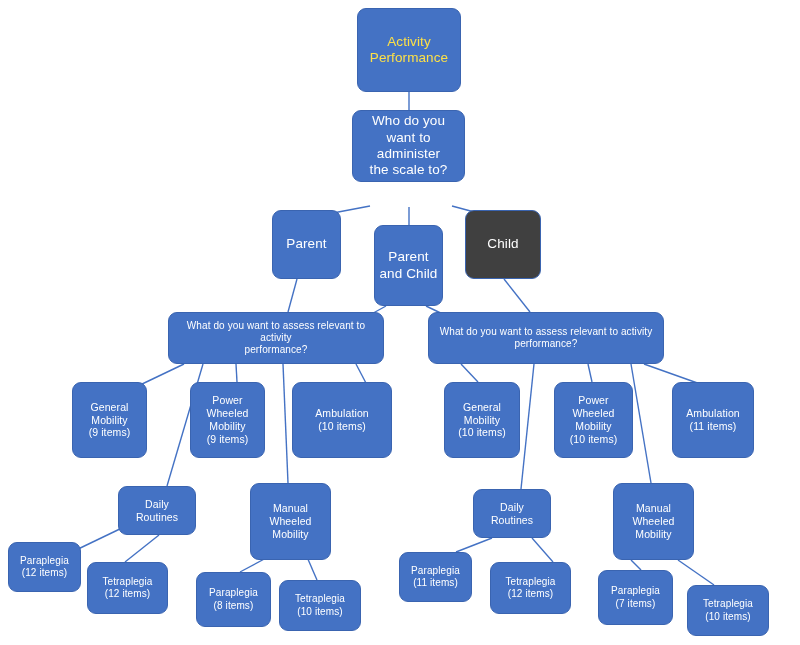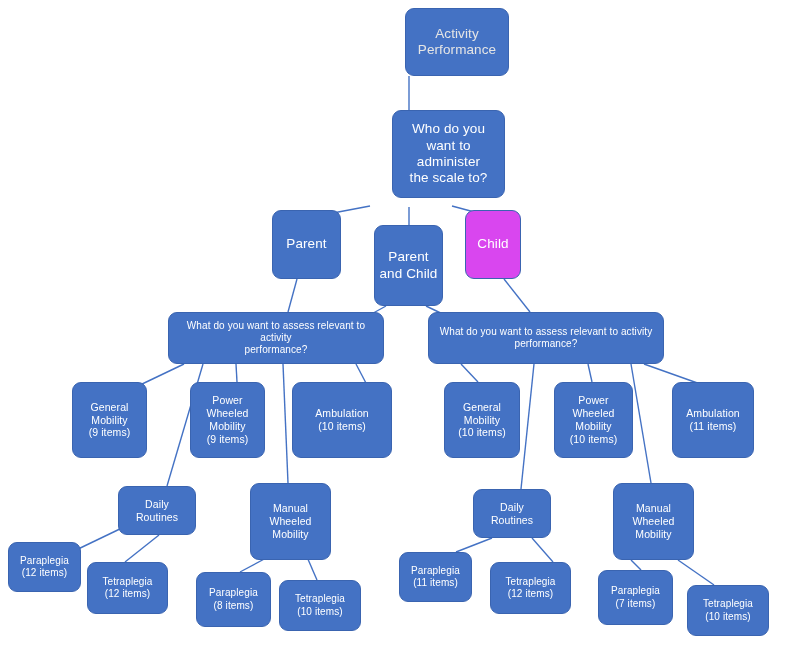--- a/index.html
+++ b/index.html
@@ -76,30 +76,30 @@
       <line x1="644" y1="364" x2="703" y2="385" stroke="#4472C4" stroke-width="1.4"></line>
       <line x1="534" y1="364" x2="521" y2="489" stroke="#4472C4" stroke-width="1.4"></line>
       <line x1="631" y1="364" x2="651" y2="483" stroke="#4472C4" stroke-width="1.4"></line>
       <line x1="492" y1="538" x2="456" y2="552" stroke="#4472C4" stroke-width="1.4"></line>
       <line x1="532" y1="538" x2="553" y2="562" stroke="#4472C4" stroke-width="1.4"></line>
       <line x1="631" y1="560" x2="641" y2="570" stroke="#4472C4" stroke-width="1.4"></line>
       <line x1="678" y1="560" x2="714" y2="585" stroke="#4472C4" stroke-width="1.4"></line>
     </svg>
 
   <div id="node-layer">
-      <div class="node lg" style="left: 357px; top: 8px; width: 104px; height: 68px; background: rgb(68, 114, 196); border-color: rgb(58, 100, 176); color: #e5e5e5; margin-left: 48px;"><span>Activity
+      <div class="node lg" style="left: 357px; top: 8px; width: 104px; height: 84px; background: rgb(68, 114, 196); border-color: rgb(58, 100, 176); color: #fde047;"><span>Activity
 Performance</span></div>
-      <div class="node lg" style="left: 352px; top: 110px; width: 113px; height: 88px; background: rgb(68, 114, 196); border-color: rgb(58, 100, 176); color: rgb(255, 255, 255); margin-left: 40px;"><span>Who do you
+      <div class="node lg" style="left: 352px; top: 110px; width: 113px; height: 72px; background: rgb(68, 114, 196); border-color: rgb(58, 100, 176); color: rgb(255, 255, 255);"><span>Who do you
 want to
 administer
 the scale to?</span></div>
       <div class="node lg" style="left: 272px; top: 210px; width: 69px; height: 69px; background: rgb(68, 114, 196); border-color: rgb(58, 100, 176); color: rgb(255, 255, 255);"><span>Parent</span></div>
       <div class="node lg" style="left: 374px; top: 225px; width: 69px; height: 81px; background: rgb(68, 114, 196); border-color: rgb(58, 100, 176); color: rgb(255, 255, 255);"><span>Parent
 and Child</span></div>
-      <div class="node lg" style="left: 465px; top: 210px; width: 56px; height: 69px; background: #d946ef; border-color: rgb(58, 100, 176); color: rgb(255, 255, 255);"><span>Child</span></div>
+      <div class="node lg" style="left: 465px; top: 210px; width: 76px; height: 69px; background: #404040; border-color: rgb(58, 100, 176); color: rgb(255, 255, 255);"><span>Child</span></div>
       <div class="node xs" style="left: 168px; top: 312px; width: 216px; height: 52px; background: rgb(68, 114, 196); border-color: rgb(58, 100, 176); color: rgb(255, 255, 255);"><span>What do you want to assess relevant to activity
 performance?</span></div>
       <div class="node xs" style="left: 428px; top: 312px; width: 236px; height: 52px; background: rgb(68, 114, 196); border-color: rgb(58, 100, 176); color: rgb(255, 255, 255);"><span>What do you want to assess relevant to activity
 performance?</span></div>
       <div class="node sm" style="left: 72px; top: 382px; width: 75px; height: 76px; background: rgb(68, 114, 196); border-color: rgb(58, 100, 176); color: rgb(255, 255, 255);"><span>General
 Mobility
 (9 items)</span></div>
       <div class="node sm" style="left: 190px; top: 382px; width: 75px; height: 76px; background: rgb(68, 114, 196); border-color: rgb(58, 100, 176); color: rgb(255, 255, 255);"><span>Power
 Wheeled
 Mobility

